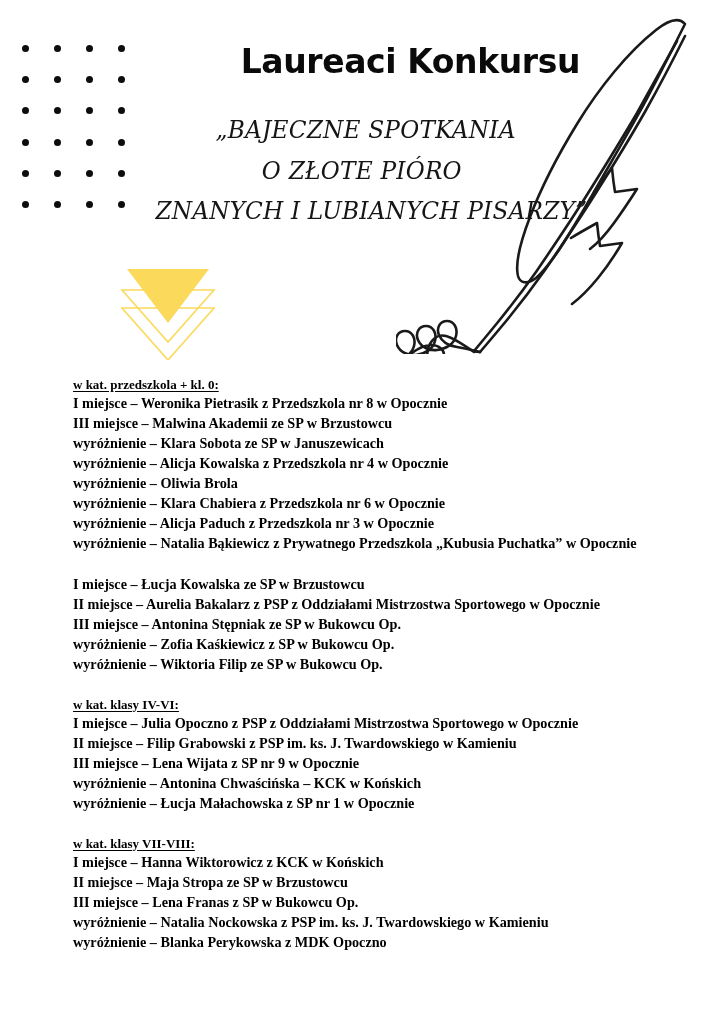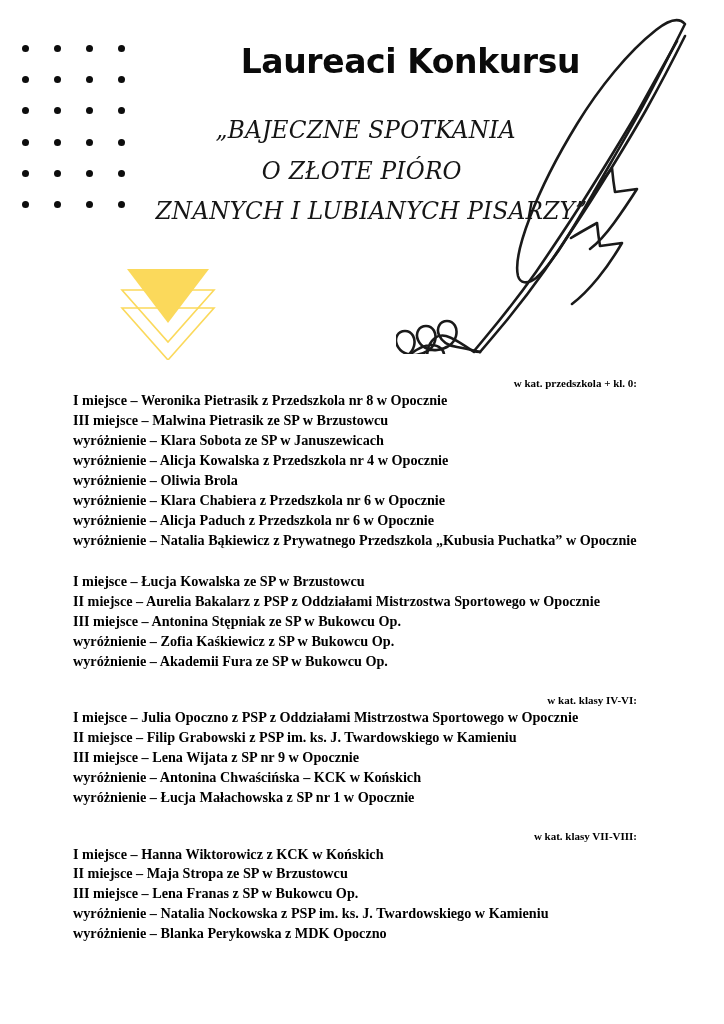--- a/index.html
+++ b/index.html
@@ -95,24 +95,24 @@
     width: 564px;
     color: #000000;
     font-family: "Liberation Serif", "DejaVu Serif", serif;
     font-weight: 700;
     font-size: 14.2px;
     line-height: 1.405;
   }
   .category { margin-bottom: 21px; }
   .category:last-child { margin-bottom: 0; }
   .category-heading {
+    text-decoration: underline;
     text-underline-offset: 2px;
     margin-bottom: 0;
-    font-size: 11px;
-    text-align: right;
+    font-size: 13px;
   }
   .entry { white-space: nowrap; }
   .entry.justified {
     white-space: normal;
     text-align: justify;
     text-align-last: left;
   }
 </style>
 </head>
 <body>
@@ -222,34 +222,34 @@
     <span class="sub-line" id="subtitle-line-1">„BAJECZNE SPOTKANIA</span>
     <span class="sub-line" id="subtitle-line-2">O ZŁOTE PIÓRO</span>
     <span class="sub-line" id="subtitle-line-3">ZNANYCH I LUBIANYCH PISARZY”</span>
   </div>
 </div>
 
 <div id="results">
     <div class="category">
       <div class="category-heading">w kat. przedszkola + kl. 0:</div>
       <div class="entry">I miejsce –  Weronika Pietrasik z Przedszkola nr 8 w Opocznie</div>
-      <div class="entry">III miejsce –  Malwina Pietrasik ze SP w Brzustowcu</div>
+      <div class="entry">III miejsce –  Malwina Akademii ze SP w Brzustowcu</div>
       <div class="entry">wyróżnienie – Klara Sobota ze SP w Januszewicach</div>
       <div class="entry">wyróżnienie – Alicja Kowalska z Przedszkola nr 4 w Opocznie</div>
       <div class="entry">wyróżnienie – Oliwia Brola</div>
       <div class="entry">wyróżnienie – Klara Chabiera z Przedszkola nr 6 w Opocznie</div>
-      <div class="entry">wyróżnienie – Alicja Paduch z Przedszkola nr 6 w Opocznie</div>
+      <div class="entry">wyróżnienie – Alicja Paduch z Przedszkola nr 3 w Opocznie</div>
       <div class="entry justified">wyróżnienie – Natalia Bąkiewicz z Prywatnego Przedszkola „Kubusia Puchatka” w Opocznie</div>
     </div>
     <div class="category">
       <div class="entry">I miejsce – Łucja Kowalska ze SP w Brzustowcu</div>
       <div class="entry">II miejsce – Aurelia Bakalarz z PSP z Oddziałami Mistrzostwa Sportowego w Opocznie</div>
       <div class="entry">III miejsce – Antonina Stępniak ze SP w Bukowcu Op.</div>
       <div class="entry">wyróżnienie – Zofia Kaśkiewicz z SP w Bukowcu Op.</div>
-      <div class="entry">wyróżnienie – Akademii Fura ze SP w Bukowcu Op.</div>
+      <div class="entry">wyróżnienie – Wiktoria Filip ze SP w Bukowcu Op.</div>
     </div>
     <div class="category">
       <div class="category-heading">w kat. klasy IV-VI:</div>
       <div class="entry">I miejsce –  Julia Opoczno z PSP z Oddziałami Mistrzostwa Sportowego w Opocznie</div>
       <div class="entry">II miejsce – Filip Grabowski z PSP im. ks. J. Twardowskiego w Kamieniu</div>
       <div class="entry">III miejsce – Lena Wijata z SP nr 9 w Opocznie</div>
       <div class="entry">wyróżnienie – Antonina Chwaścińska – KCK w Końskich</div>
       <div class="entry">wyróżnienie – Łucja Małachowska z SP nr 1 w Opocznie</div>
     </div>
     <div class="category">

